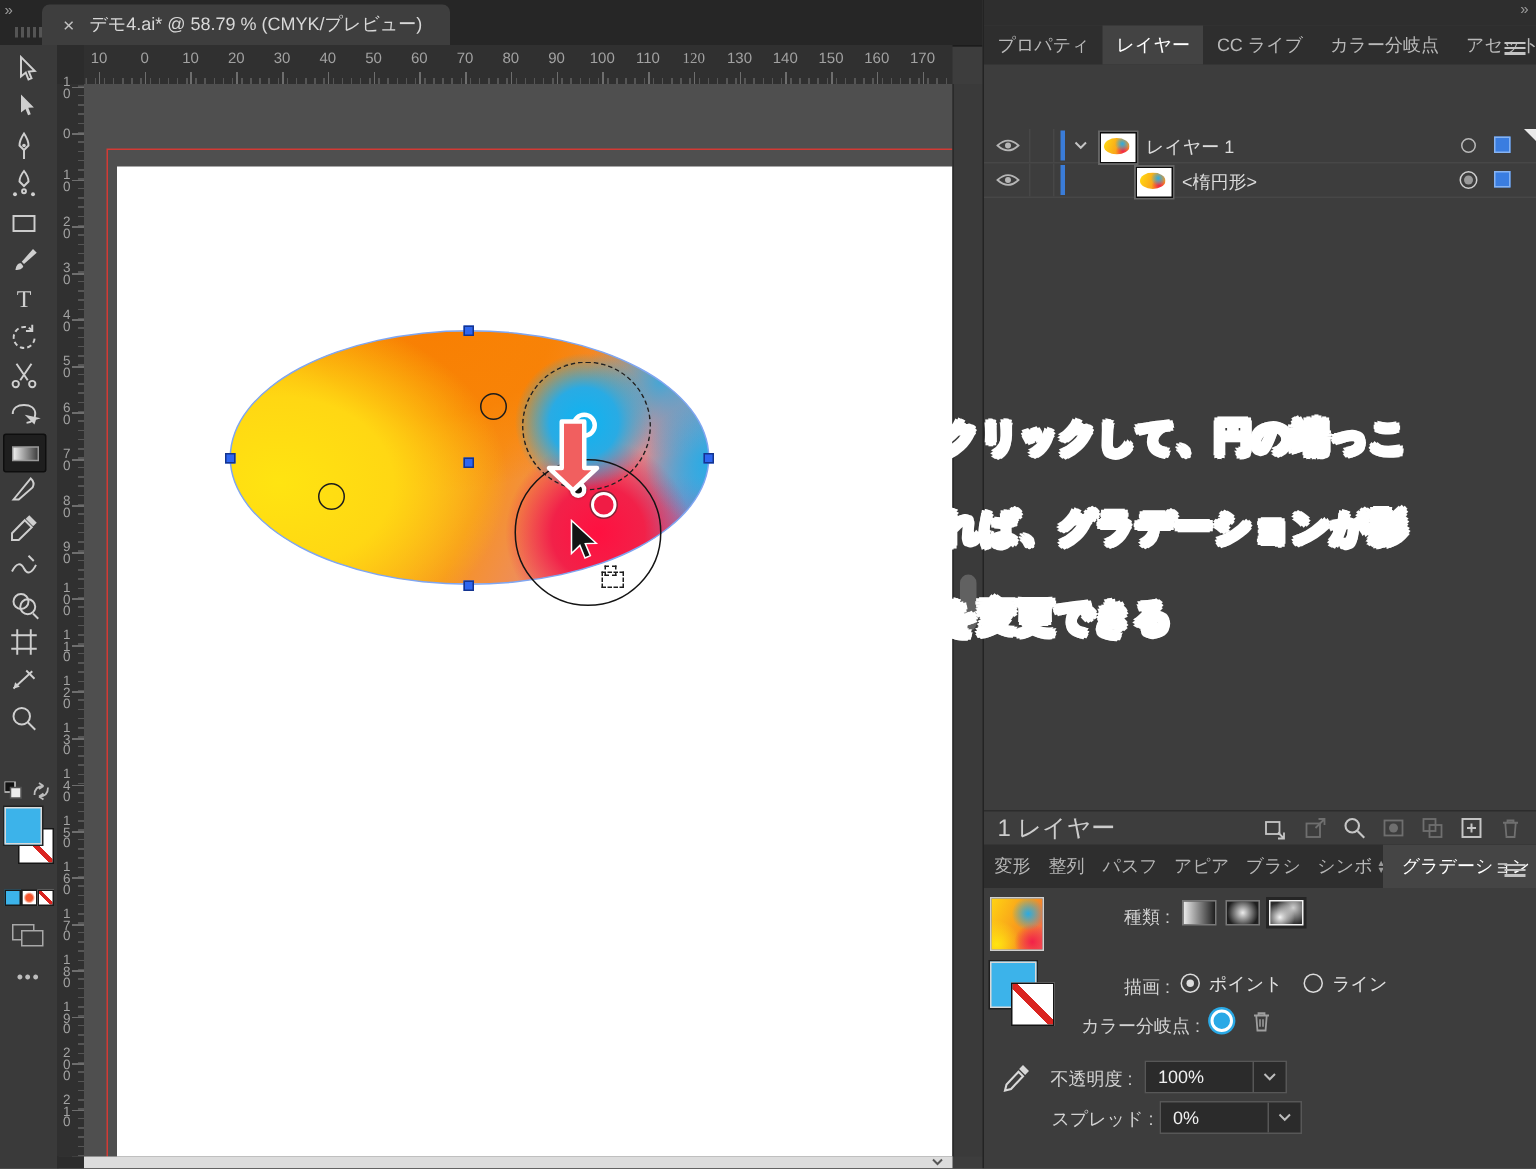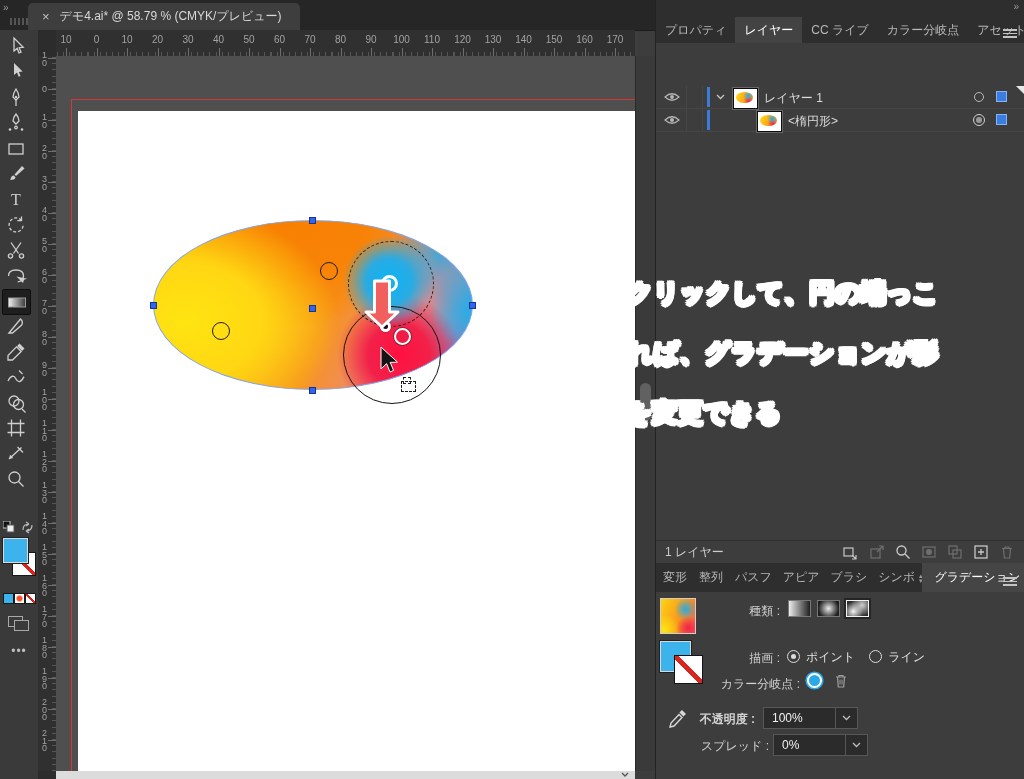--- a/index.html
+++ b/index.html
@@ -108,21 +108,21 @@
   .thumb i{position:absolute;left:2px;top:3px;width:17px;height:11px;border-radius:50%;
      background:radial-gradient(circle 5px at 72% 35%, #29abe4 0%, rgba(41,171,228,0) 100%),
                 radial-gradient(circle 5px at 75% 80%, #f22149 0%, rgba(242,33,73,0) 100%),
                 linear-gradient(110deg,#ffd312 10%,#f7931e 70%);}
   .lr-label{position:absolute;top:4px;color:#dcdcdc;font-size:12px;}
   .targ{position:absolute;border-radius:50%;box-sizing:border-box;}
   .selsq{position:absolute;width:11px;height:11px;background:#3a7de0;border:1px solid #86b3f2;box-sizing:border-box;}
   .corner-tri{position:absolute;right:0;top:0;width:0;height:0;border-top:9px solid #e9e9e9;border-left:9px solid transparent;}
   .lfooter{position:absolute;left:0;top:540px;width:369px;height:23px;border-top:1px solid #2c2c2c;
            display:flex;align-items:center;}
-  .lfooter .cnt{color:#cccccc;font-size:12px;margin-left:9px;flex:0 0 auto;}
+  .lfooter .cnt{color:#cccccc;font-size:16px;margin-left:9px;flex:0 0 auto;}
   .ficons{position:absolute;right:10px;top:3px;display:flex;gap:10px;}
   .ficon{width:16px;height:16px;display:flex;align-items:center;justify-content:center;}
 
   .btabs{position:absolute;left:0;top:563px;width:369px;height:29px;background:#2e2e2e;display:flex;align-items:stretch;overflow:hidden;}
   .btab{display:flex;align-items:center;padding:0 7px;color:#b5b5b5;font-size:12px;white-space:nowrap;
         max-width:44px;overflow:hidden;}
   .btab.active{background:#454545;color:#fff;max-width:none;padding:0 12px;}
   .tabscroll{display:flex;flex-direction:column;justify-content:center;color:#9a9a9a;font-size:7px;line-height:5px;}
 
   .gpanel{position:absolute;left:0;top:592px;width:369px;height:187px;}
@@ -314,21 +314,21 @@
       <span style="left: 101.5px;">20</span>
       <span style="left: 132px;">30</span>
       <span style="left: 162.5px;">40</span>
       <span style="left: 193px;">50</span>
       <span style="left: 223.5px;">60</span>
       <span style="left: 254px;">70</span>
       <span style="left: 284.5px;">80</span>
       <span style="left: 315px;">90</span>
       <span style="left: 345.5px;">100</span>
       <span style="left: 376px;">110</span>
-      <span style="left: 406.5px;">120</span>
+      <span style="left: 406.5px; font-family: Liberation Serif, serif;">120</span>
       <span style="left: 437px;">130</span>
       <span style="left: 467.5px;">140</span>
       <span style="left: 498px;">150</span>
       <span style="left: 528.5px;">160</span>
       <span style="left: 559px; text-align: center;">170</span>
     </div>
   <div class="abs vruler" id="vruler">
       <div style="top: 3px;">1
 0</div>
       <div style="top: 34px;">0</div>
@@ -582,21 +582,21 @@
       <svg class="abs" style="left:178px;top:81px;" width="14" height="16">
         <path d="M2 4h10M5 4V2.5h4V4M3.5 4l.8 10h5.4l.8-10" fill="none" stroke="#9f9f9f" stroke-width="1.2"></path>
         <path d="M6 6.5v5M8 6.5v5" stroke="#9f9f9f" stroke-width="1"></path>
       </svg>
 
       <svg class="abs" style="left:12px;top:116px;" width="20" height="22">
         <path d="M14 2l4 4-2.6 2.6-4-4z" fill="#d8d8d8"></path>
         <path d="M11 6.5l3 3L6 18l-4 1 1-4z" fill="none" stroke="#d8d8d8" stroke-width="1.4"></path>
       </svg>
 
-      <div class="glabel" style="left:15px;top:119px;width:84px;font-weight:bold;">不透明度 :</div>
+      <div class="glabel" style="left:15px;top:119px;width:84px;">不透明度 :</div>
       <div class="dd" style="left:107px;top:115px;">
         <span class="val">100%</span>
         <span class="chev">
           <svg width="9" height="6">
               <path d="M1 1l3.5 3.5L8 1" stroke="#bdbdbd" fill="none" stroke-width="1.3"></path>
             </svg>
         </span>
       </div>
 
       <div class="glabel" style="left:29px;top:146px;width:84px;">スプレッド :</div>

